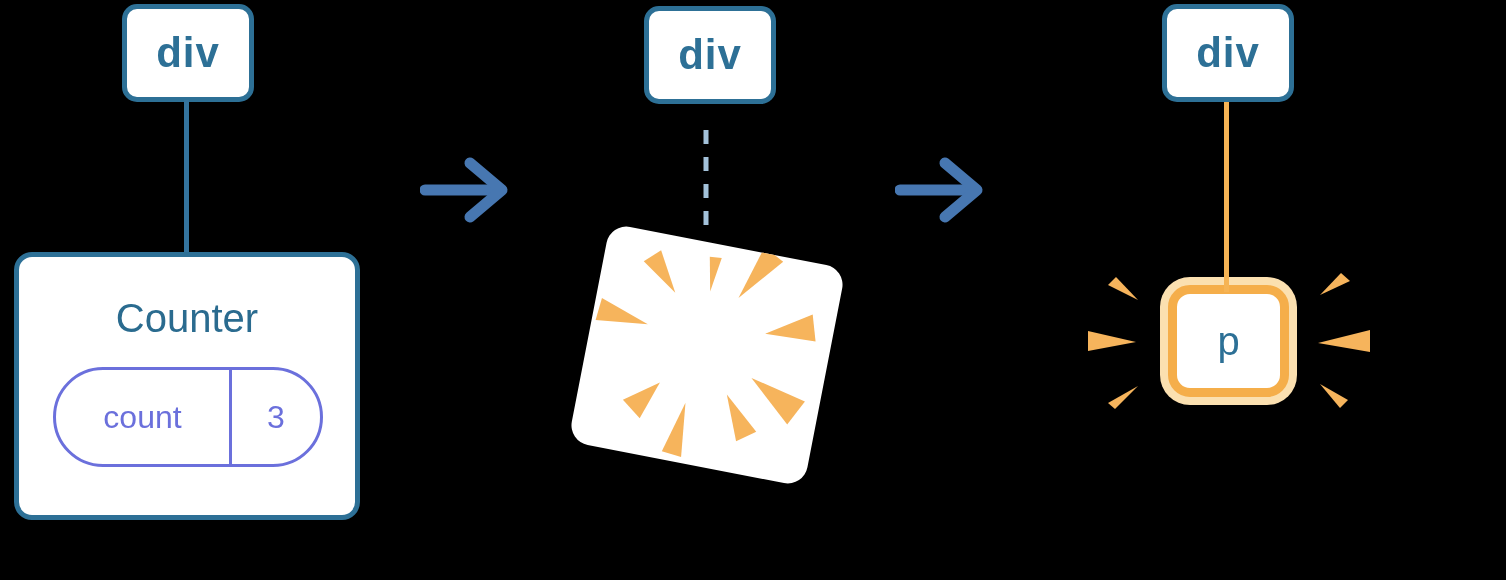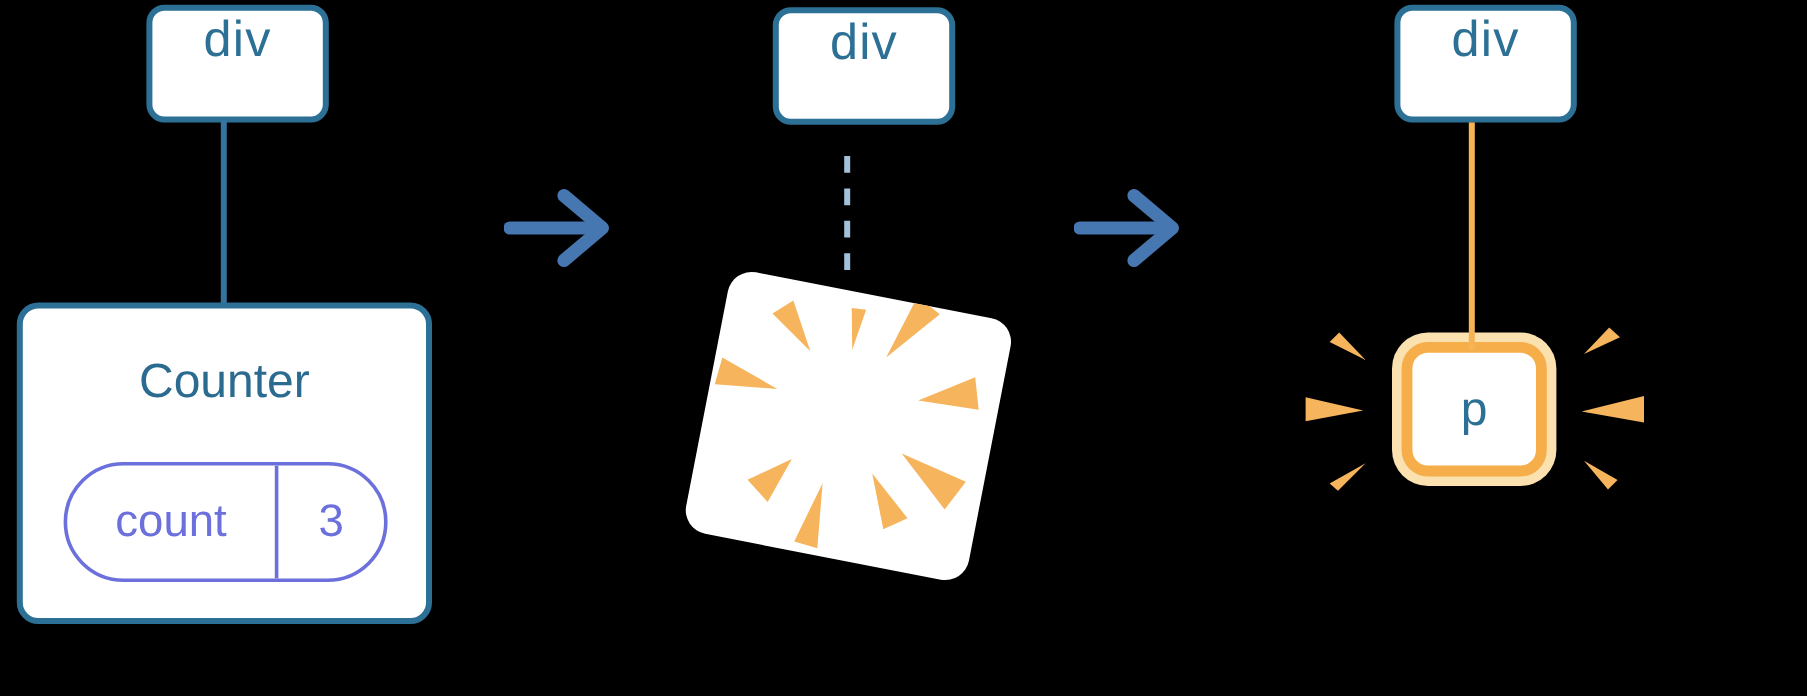--- a/index.html
+++ b/index.html
@@ -3,51 +3,52 @@
 <meta charset="utf-8">
 <style>
   html,body{margin:0;padding:0;background:#000;}
   .canvas{
     position:relative;width:1506px;height:580px;overflow:hidden;
     background:var(--bg,#000);
     font-family:"Liberation Sans",sans-serif;
   }
   
   .node-box{
-    position:absolute;width:152px;height:98px;box-sizing:border-box;
+    position:absolute;width:132px;height:98px;box-sizing:border-box;
     background:var(--box-bg,#fff);
     border:5px solid var(--node-border,#2d7096);
     border-radius:15px;
-    display:flex;justify-content:center;
+    display:flex;align-items:center;justify-content:center;
     font-size:42px;color:var(--node-text,#2d7096);
     letter-spacing:1px;
+    font-weight:bold;
   }
   .node-1{left:122px;top:4px;}
   .node-2{left:644px;top:6px;}
   .node-3{left:1162px;top:4px;}
   
   .edge-1{position:absolute;left:184px;top:100px;width:5px;height:154px;background:var(--connector-blue,#34749e);}
   
   .card{
     position:absolute;left:14px;top:252px;width:346px;height:268px;box-sizing:border-box;
     background:var(--box-bg,#fff);
     border:5px solid var(--node-border,#2d7096);
     border-radius:18px;
     padding-left:32px;
   }
   .card-title{
     position:absolute;left:0;top:36px;width:100%;height:50px;
     display:flex;align-items:center;justify-content:center;
     font-size:40px;color:var(--title-text,#2a6b8f);
   }
   .pill{
-    position:absolute;left:34px;top:128px;width:270px;height:100px;box-sizing:border-box;
+    position:absolute;left:34px;top:110px;width:270px;height:100px;box-sizing:border-box;
     border:3px solid var(--pill-purple,#6b70dc);
     border-radius:52px;display:flex;
-    color:var(--pill-purple,#6b70dc);font-size:38px;
+    color:var(--pill-purple,#6b70dc);font-size:32px;
   }
   .pill-key{width:173px;display:flex;align-items:center;justify-content:center;}
   .pill-div{width:3px;background:var(--pill-purple,#6b70dc);}
   .pill-val{flex:1;display:flex;align-items:center;justify-content:center;}
   
   .arrow{position:absolute;width:90px;height:74px;}
   .arrow-1{left:420px;top:153px;}
   .arrow-2{left:895px;top:153px;}
   
   .edge-dashed{position:absolute;left:702px;top:128px;width:8px;height:102px;}

